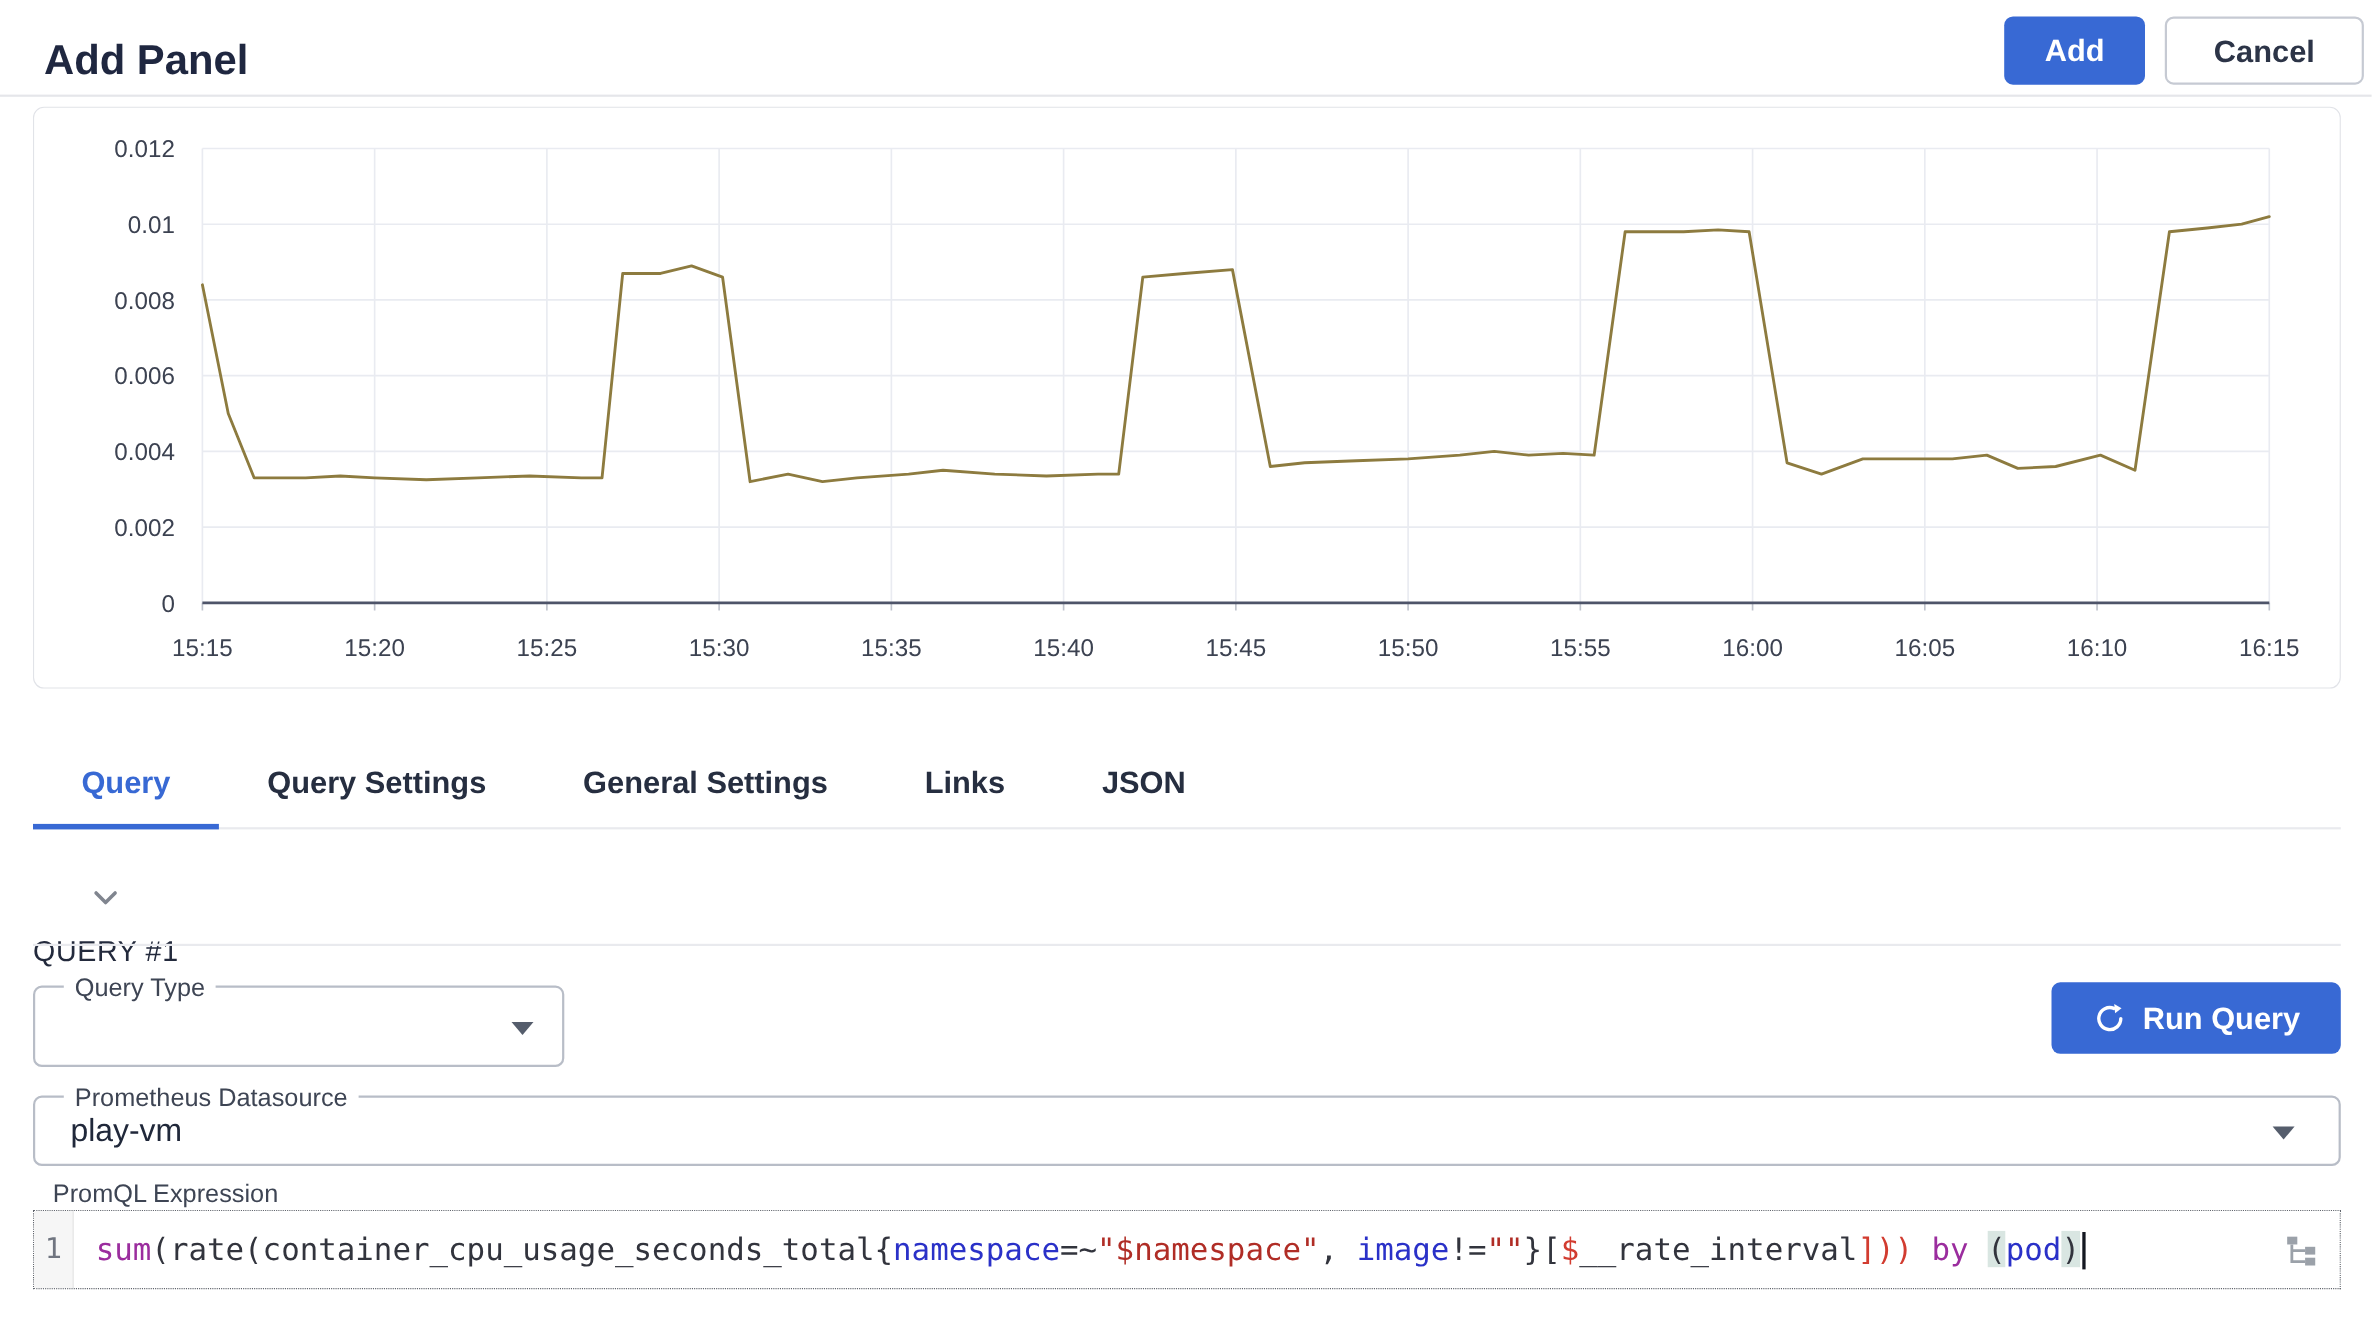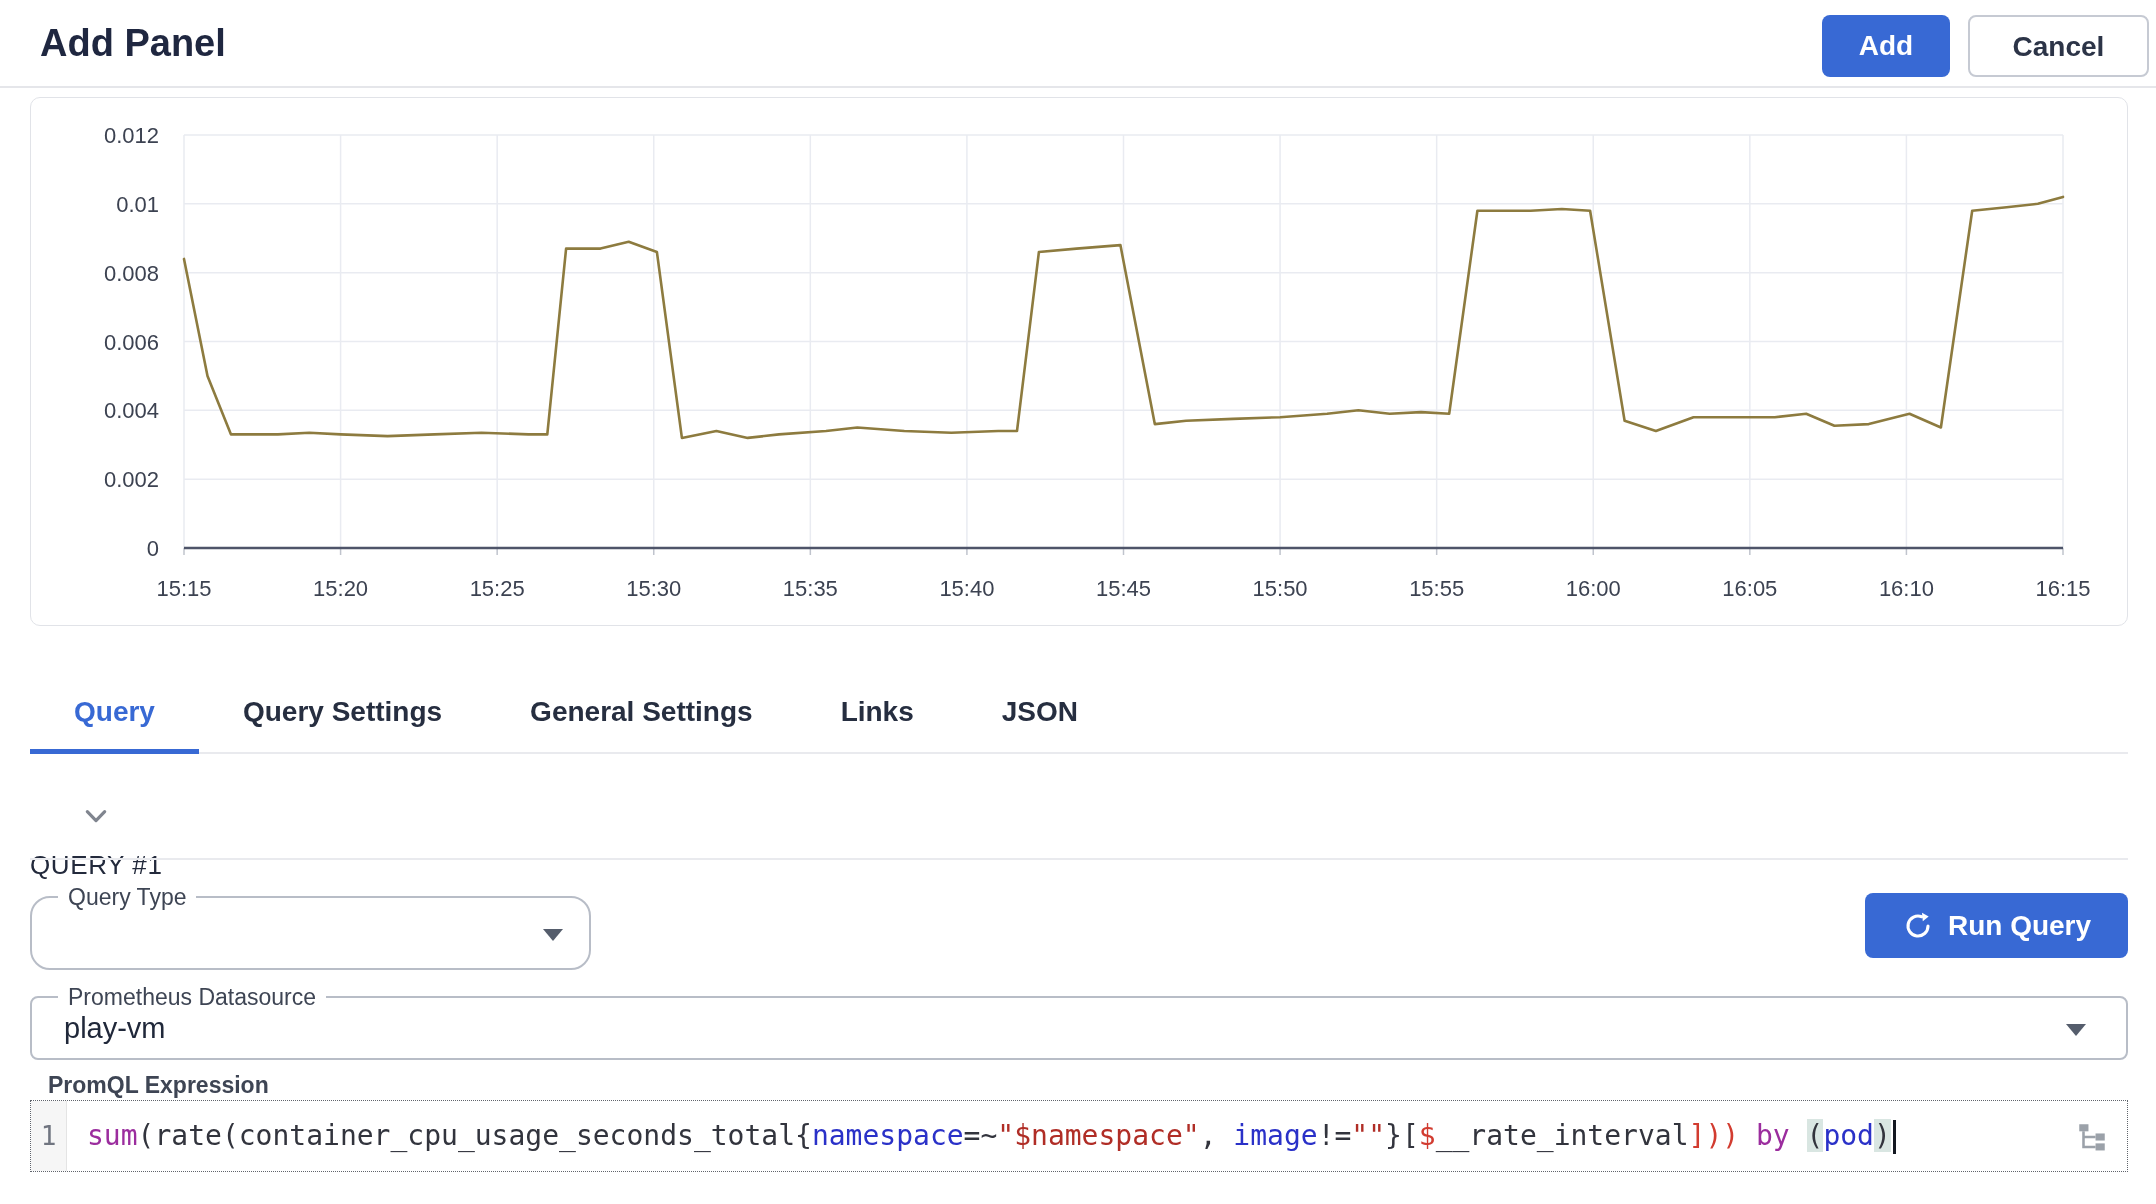--- a/index.html
+++ b/index.html
@@ -2,21 +2,21 @@
 <html style="--accent_blue: #3869d4; --title_text: #1f2740; --label_text: #3e4554; --border_input: #b8bdc7; --border_panel: #e1e3e8; --divider: #e9eaee; --chart_line: #8d7b3f; --chart_grid: #e9ebf1; --chart_axis: #4e5469; --chart_tick: #c0c4cd; --chart_tick_text: #3c4251; --code_keyword: #9b2d9e; --code_label: #2a31c8; --code_string: #b02d26; --code_red: #d23c30; --code_plain: #32343d; --code_match_bg: #d9e6e2;"><head>
 <meta charset="utf-8">
 <style>
   * { box-sizing: border-box; margin: 0; padding: 0; }
   html, body { width: 2156px; height: 1204px; background: #fff; overflow: hidden;
     font-family: "Liberation Sans", sans-serif; color: #242c3e; }
 
   
   #header { position: absolute; left: 0; top: 0; width: 2156px; height: 88px;
     border-bottom: 2px solid #e5e6ea; background: #fff; }
-  #page-title { position: absolute; left: 40px; top: 0; height: 69px; line-height: 86px;
+  #page-title { position: absolute; left: 40px; top: 12px; height: 69px; line-height: 86px;
     font-size: 38px; font-weight: 700; color: var(--title_text); }
   .btn { position: absolute; top: 15px; height: 62px; border-radius: 8px;
     font-size: 28px; font-weight: 600; text-align: center; line-height: 60px; cursor: pointer; }
   #btn-add { left: 1822px; width: 128px; background: var(--accent_blue); color: #fff; border: none; }
   #btn-cancel { left: 1968px; width: 181px; background: #fff; color: #2c3447;
     border: 2px solid #c6cad3; }
 
   
   #chart-panel { position: absolute; left: 30px; top: 97px; width: 2098px; height: 529px;
     border: 1px solid var(--border_panel); border-radius: 10px; background: #fff; }
@@ -44,34 +44,34 @@
   
   .outlined { position: absolute; border: 2px solid var(--border_input); border-radius: 8px;
     background: #fff; cursor: pointer; }
   .outlined .flabel { position: absolute; top: -14px; left: 26px; background: #fff;
     padding: 0 10px; font-size: 23px; color: var(--label_text); white-space: nowrap; }
   .outlined .fvalue { position: absolute; left: 32px; top: 0; right: 60px; height: 100%;
     display: flex; align-items: center; font-size: 29px; color: #20283a; white-space: nowrap; }
   .dd-arrow { position: absolute; width: 0; height: 0; border-left: 10px solid transparent;
     border-right: 10px solid transparent; border-top: 12px solid #555d6c; }
 
-  #query-type { left: 30px; top: 896px; width: 561px; height: 74px; border-radius: 20px; }
+  #query-type { left: 30px; top: 896px; width: 483px; height: 74px; }
   #query-type .dd-arrow { right: 26px; top: 31px; }
   #datasource { left: 30px; top: 996px; width: 2098px; height: 64px; }
   #datasource .dd-arrow { right: 40px; top: 26px; }
 
   
   #run-query { position: absolute; left: 1865px; top: 893px; width: 263px; height: 65px;
     border: none; border-radius: 8px; background: var(--accent_blue); color: #fff;
     display: flex; align-items: center; justify-content: center; gap: 14px;
     font-size: 28px; font-weight: 600; font-family: "Liberation Sans", sans-serif; cursor: pointer; }
 
   
   #promql-label { position: absolute; left: 48px; top: 1072px; font-size: 23px;
-    color: var(--label_text); font-weight: bold; }
+    color: var(--label_text); }
   #promql-editor { position: absolute; left: 30px; top: 1100px; width: 2098px; height: 72px;
     border: 1px dotted #60646c; background: #fff; display: flex; }
   #promql-gutter { width: 36px; background: #f6f6f6; border-right: 1px solid #e4e4e4;
     text-align: center; line-height: 70px; font-family: "DejaVu Sans Mono", monospace;
     font-size: 26px; color: #707580; flex: none; }
   #promql-codearea { flex: 1; position: relative; overflow: hidden; }
   #promql-code-line { position: absolute; left: 20px; top: 0; height: 70px; line-height: 70px;
     white-space: pre; font-family: "DejaVu Sans Mono", monospace; font-size: 28px;
     color: var(--code_plain); }
   .tk-kw  { color: var(--code_keyword); }

